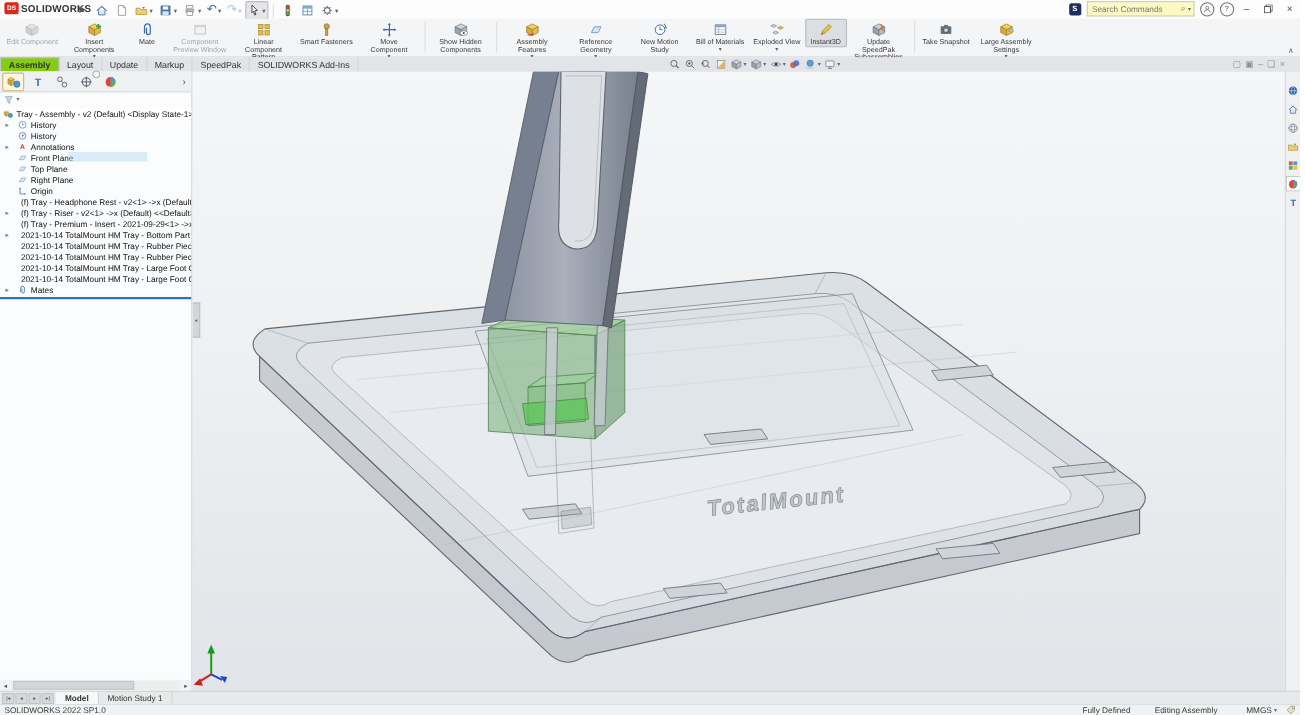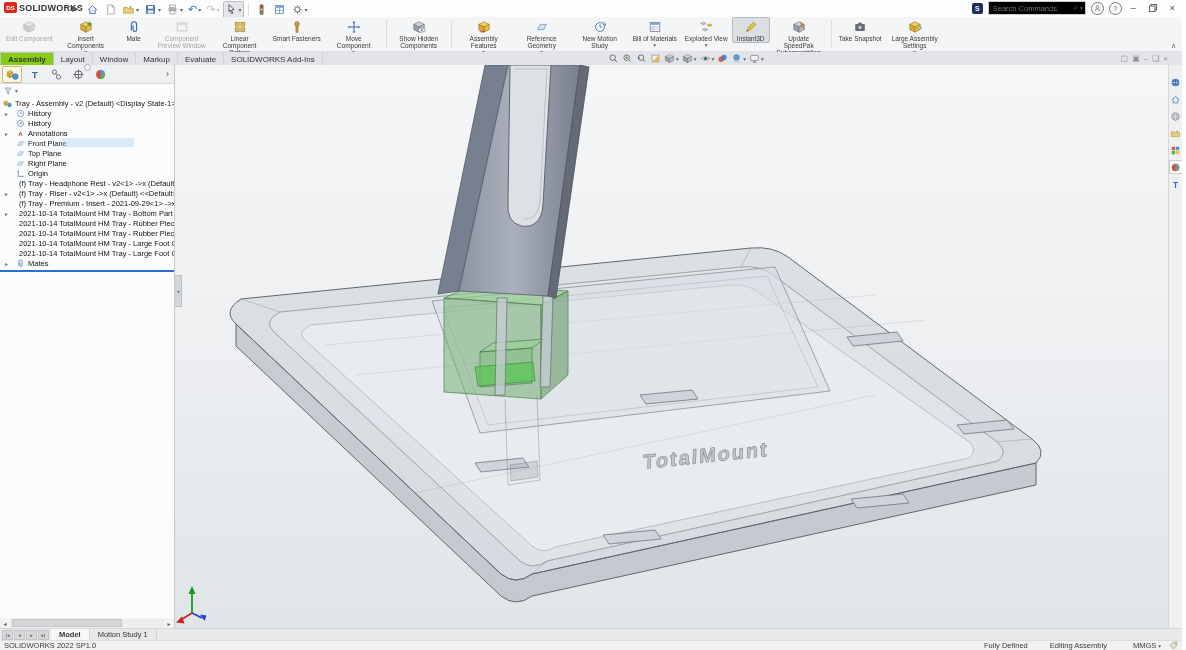--- a/index.html
+++ b/index.html
@@ -12,21 +12,21 @@
   .logo .lw{font-size:9px;font-weight:bold;color:#333;letter-spacing:.2px;}
   .flyout{position:absolute;left:72px;top:4px;color:#555;font-size:8px;}
   .qat{position:absolute;left:84px;top:1px;display:flex;align-items:center;gap:1px;}
   .qbtn{display:flex;align-items:center;padding:1px 1px;border-radius:2px;border:1px solid transparent;}
   .qbtn.active{background:#e4e6e9;border-color:#b9bcc0;}
   .qbtn .car{font-size:6px;color:#666;margin-left:1px;}
   .qsep{width:1px;height:12px;background:#ddd;margin:0 3px;}
   .doc-title{position:absolute;left:0;right:0;top:3px;text-align:center;font-size:8.5px;color:#444;pointer-events:none;}
   .tb-right{position:absolute;right:3px;top:1px;display:flex;align-items:center;gap:5px;}
   .swbox{width:11px;height:11px;background:#1d2f5e;border-radius:2px;color:#fff;font-size:7px;font-weight:bold;display:flex;align-items:center;justify-content:center;}
-  .searchbox{display:flex;align-items:center;border:1px solid #c9cbce;background:#000000;height:12px;width:92px;padding:0 2px;gap:2px;}
+  .searchbox{display:flex;align-items:center;border:1px solid #c9cbce;background:#fef9c3;height:12px;width:92px;padding:0 2px;gap:2px;}
   .searchbox input{border:0;outline:0;flex:1;font-size:7.5px;color:#888;width:60px;font-family:"Liberation Sans",sans-serif;background:transparent;}
   .roundic{width:11px;height:11px;border:1px solid #777;border-radius:50%;display:flex;align-items:center;justify-content:center;font-size:7px;color:#555;}
   .winbtn{font-size:9px;color:#444;padding:0 4px;}
   
   .ribbon{position:absolute;left:0;top:17px;width:100%;height:35px;background:#f4f5f6;border-bottom:1px solid #e0e1e3;display:flex;align-items:flex-start;padding-left:2px;box-sizing:border-box;}
   .rbtn{display:flex;flex-direction:column;align-items:center;max-width:50px;min-width:30px;padding:2px 3px 0 3px;border:1px solid transparent;border-radius:2px;}
   .rbtn.active{background:#dcdfe2;border-color:#b7babe;}
   .rbtn.disabled{filter:grayscale(1);opacity:.45;}
   .rlbl{font-size:6.5px;line-height:7px;text-align:center;color:#3a3a3a;margin-top:1px;}
   .rcar{font-size:5.5px;color:#666;line-height:4px;margin-top:1px;}
@@ -504,23 +504,23 @@
         <span class="rlbl">Large Assembly Settings</span>
         <span class="rcar">▾</span>
       </div>
   </div>
   <span class="collapse-arrow">∧</span>
 
   <div class="tabstrip">
     <div class="cmdtabs">
       <span class="ctab active">Assembly</span>
       <span class="ctab">Layout</span>
-      <span class="ctab">Window</span>
+      <span class="ctab">Update</span>
       <span class="ctab">Markup</span>
-      <span class="ctab">Evaluate</span>
+      <span class="ctab">SpeedPak</span>
       <span class="ctab">SOLIDWORKS Add-Ins</span>
     </div>
     <div class="headsup">
       <span class="hbtn">
           <svg width="11" height="11" viewBox="0 0 16 16">
             <use href="#magI"></use>
           </svg>
         </span>
       <span class="hbtn">
           <svg width="11" height="11" viewBox="0 0 16 16">

